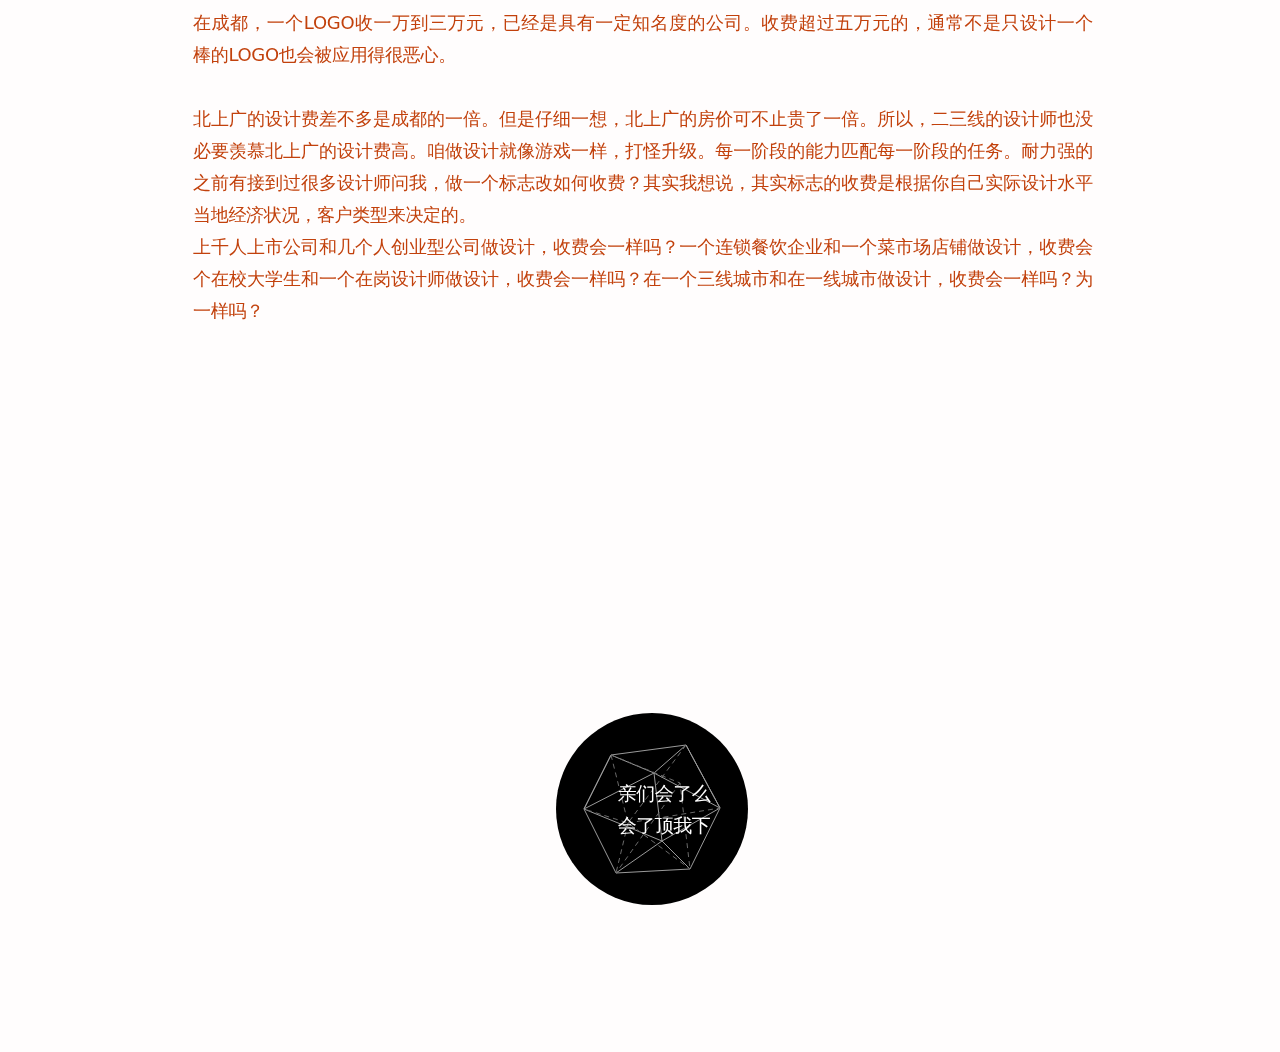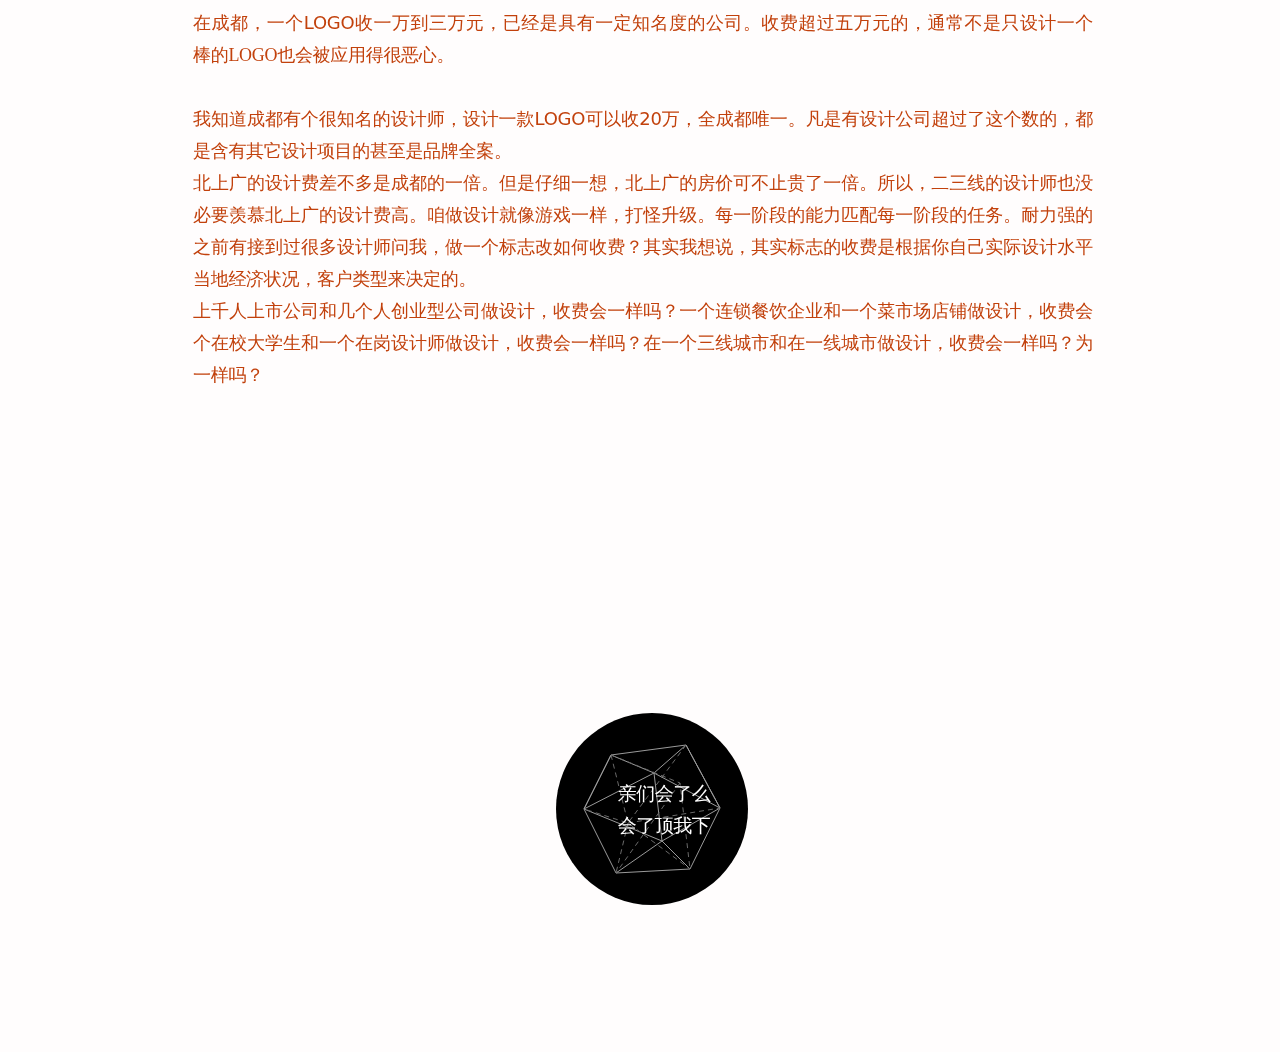--- a/index.html
+++ b/index.html
@@ -27,21 +27,20 @@
   .line {
     display: block;
     height: 32px;
     white-space: nowrap;
     text-align-last: justify;
     text-align: justify;
     letter-spacing: -0.3px;
   }
   .line.last {
     text-align-last: left;
-    font-family: Liberation Serif, serif;
   }
   .blank { height: 32px; }
   .badge {
     position: absolute;
     left: 556px;
     top: 713px;
     width: 192px;
     height: 192px;
     border-radius: 50%;
     background: #000;
@@ -67,24 +66,20 @@
 </style>
 </head>
 <body>
 
 <div class="article">
   <p class="para">
     <span class="line">在成都，一个LOGO收一万到三万元，已经是具有一定知名度的公司。收费超过五万元的，通常不是只设计一个</span>
     <span class="line last">棒的LOGO也会被应用得很恶心。</span>
   </p>
   <div class="blank"></div>
-  <p class="para">
-    <span class="line">我知道成都有个很知名的设计师，设计一款LOGO可以收20万，全成都唯一。凡是有设计公司超过了这个数的，都</span>
-    <span class="line last">是含有其它设计项目的甚至是品牌全案。</span>
-  </p>
   <p class="para">
     <span class="line">北上广的设计费差不多是成都的一倍。但是仔细一想，北上广的房价可不止贵了一倍。所以，二三线的设计师也没</span>
     <span class="line">必要羡慕北上广的设计费高。咱做设计就像游戏一样，打怪升级。每一阶段的能力匹配每一阶段的任务。耐力强的</span>
   </p>
   <p class="para">
     <span class="line">之前有接到过很多设计师问我，做一个标志改如何收费？其实我想说，其实标志的收费是根据你自己实际设计水平</span>
     <span class="line last">当地经济状况，客户类型来决定的。</span>
   </p>
   <p class="para">
     <span class="line">上千人上市公司和几个人创业型公司做设计，收费会一样吗？一个连锁餐饮企业和一个菜市场店铺做设计，收费会</span>

